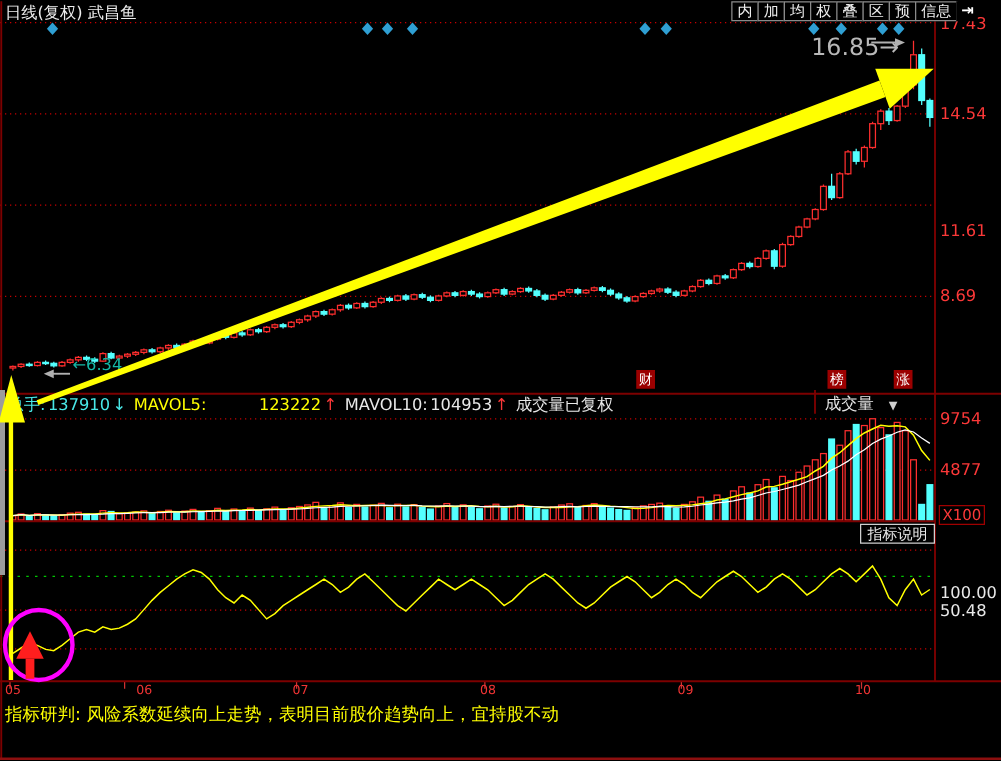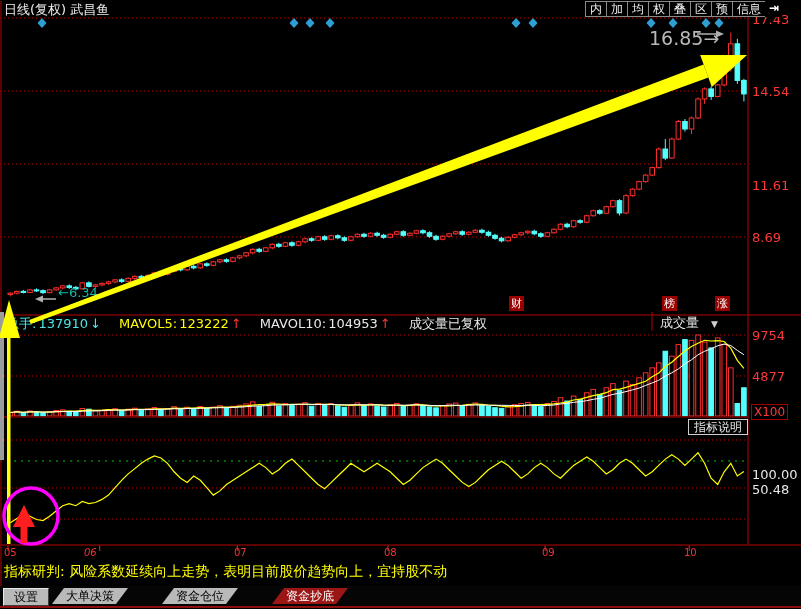--- a/index.html
+++ b/index.html
@@ -11,49 +11,49 @@
   #textlayer{z-index:2;}
   #overlay{z-index:3;pointer-events:none;}
   .t{position:absolute;white-space:nowrap;}
   
   .title{left:4px;top:1px;color:#eee;font-size:13px;}
   .menu{position:absolute;right:20px;top:1px;display:flex;z-index:4;}
   .menu .mi{border:1px solid #8a8a8a;color:#eee;font-size:12px;line-height:14px;
             padding:0 4px;margin-left:-1px;background:#000;cursor:pointer;}
   .menu .more{border:none;color:#fff;font-weight:bold;padding:0 2px 0 4px;}
   
-  .red{color:#fb3838;} .cyan{color:#49e8e8;} .yel{color:#ffff00;} .wht{color:#e8e8e8;}
+  .red{color:#fb3838;} .cyan{color:#49e8e8;} .yel{color:#ffff00;margin-left:40px;} .wht{color:#e8e8e8;}
   .grn{color:#00d800;}
   .plabel{font-size:13px;left:752px;}
   .pl0{top:12px;} .pl1{top:84px;} .pl2{top:157px;margin-top:21px;} .pl3{top:230px;}
   .vlabel{font-size:13px;left:752px;}
   .vl0{top:328px;} .vl1{top:369px;text-align:right;}
   .x100{left:751px;top:404px;font-size:12px;border:1px solid #a00000;padding:0 2px;}
   .ilabel{font-size:13px;left:752px;color:#e8e8e8;}
   .il0{top:427px;margin-top:40px;} .il1{top:482px;}
   
   .vh{left:6px;top:315px;font-size:13px;}
   .vh span{margin-right:2px;}
-  .sp{margin-left:12px;text-align:center;}
+  .sp{margin-left:0;text-align:center;}
   .voldrop{left:660px;top:314px;font-size:13px;color:#e8e8e8;cursor:pointer;}
   .caret{font-size:9px;color:#cfcfcf;margin-left:12px;}
   
   .mbox{top:296px;width:15px;height:15px;background:#9b0000;color:#fff;font-size:11px;
         text-align:center;line-height:15px;}
   .mb0{left:509px;} .mb1{left:662px;} .mb2{left:715px;}
   
   .ih{left:6px;top:419px;font-size:13px;}
   .btn-help{left:688px;top:419px;width:58px;height:14px;border:1px solid #cfcfcf;
             color:#e8e8e8;font-size:12px;text-align:center;line-height:14px;cursor:pointer;}
   
   .ann-low{left:58px;top:285px;font-size:13px;color:#14b8a6;}
   .ann-high{left:649px;top:27px;font-size:19px;color:#b8b8b8;}
   
   .xt{top:547px;font-size:10px;color:#f23434;}
-  .xt0{left:4px;} .xt1{left:84px;font-style:italic;} .xt2{left:234px;} .xt3{left:384px;}
+  .xt0{left:4px;} .xt1{left:109px;} .xt2{left:234px;} .xt3{left:384px;}
   .xt4{left:542px;} .xt5{left:684px;}
   
   .analysis{left:4px;top:563px;font-size:14px;color:#ffff00;}
   
   .footer{position:absolute;left:0;top:586px;width:801px;height:20px;background:#050505;z-index:4;}
   .btn-settings{position:absolute;left:3px;top:2px;width:44px;height:16px;background:#b9b9b9;
       color:#000;font-size:12px;text-align:center;line-height:16px;
       border-top:1px solid #e8e8e8;border-left:1px solid #e8e8e8;
       border-right:1px solid #3c3c3c;border-bottom:1px solid #3c3c3c;cursor:pointer;}
   .ftab{position:absolute;top:2px;height:16px;font-size:12px;line-height:16px;text-align:center;
@@ -513,20 +513,14 @@
       <polygon points="9,300 20,338 -1,338" fill="#ffff00"></polygon>
       <line x1="42" y1="299" x2="56" y2="299" stroke="#b0b0b0" stroke-width="1.5"></line>
       <polygon points="35,299 43,295.5 43,302.5" fill="#b0b0b0"></polygon>
       <line x1="697" y1="34" x2="717" y2="34" stroke="#b0b0b0" stroke-width="1.5"></line>
       <polygon points="724,34 716,30.5 716,37.5" fill="#b0b0b0"></polygon>
       <ellipse cx="31" cy="516" rx="27" ry="28" fill="none" stroke="#ff00ff" stroke-width="3.5"></ellipse>
       <polygon points="13,527 35,527 24,505" fill="#ff1e1e"></polygon>
       <rect x="20.5" y="527" width="7" height="16" fill="#ff1e1e"></rect>
     </svg>
 
-  <div class="footer">
-    <div class="btn-settings">设置</div>
-    <div class="ftab ftab1">大单决策</div>
-    <div class="ftab ftab2">资金仓位</div>
-    <div class="ftab ftab3">资金抄底</div>
-  </div>
 
 </div>
 
 </body></html>

